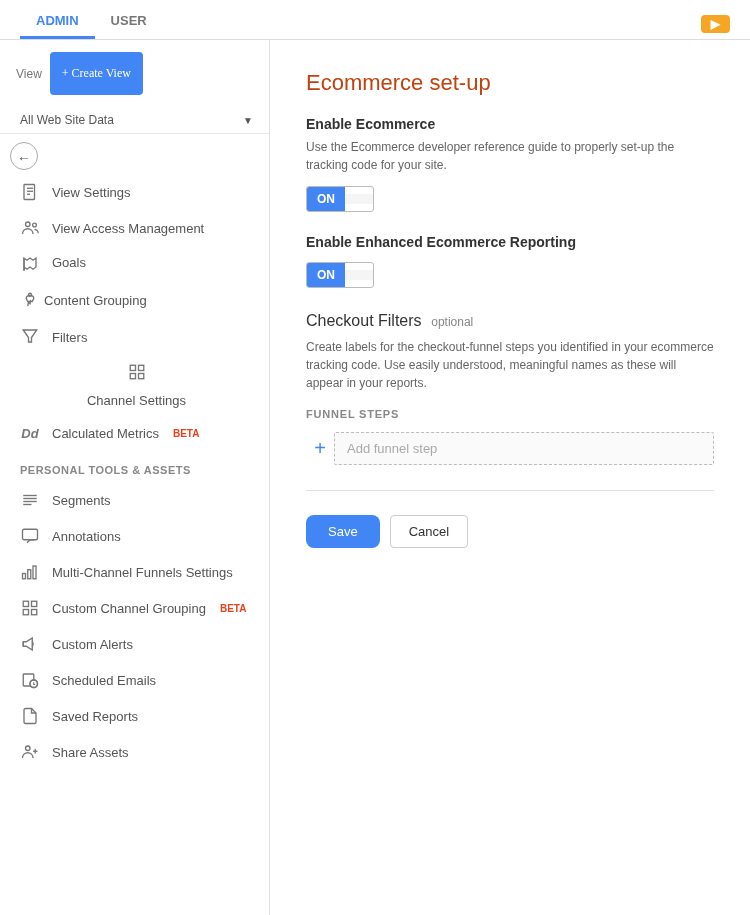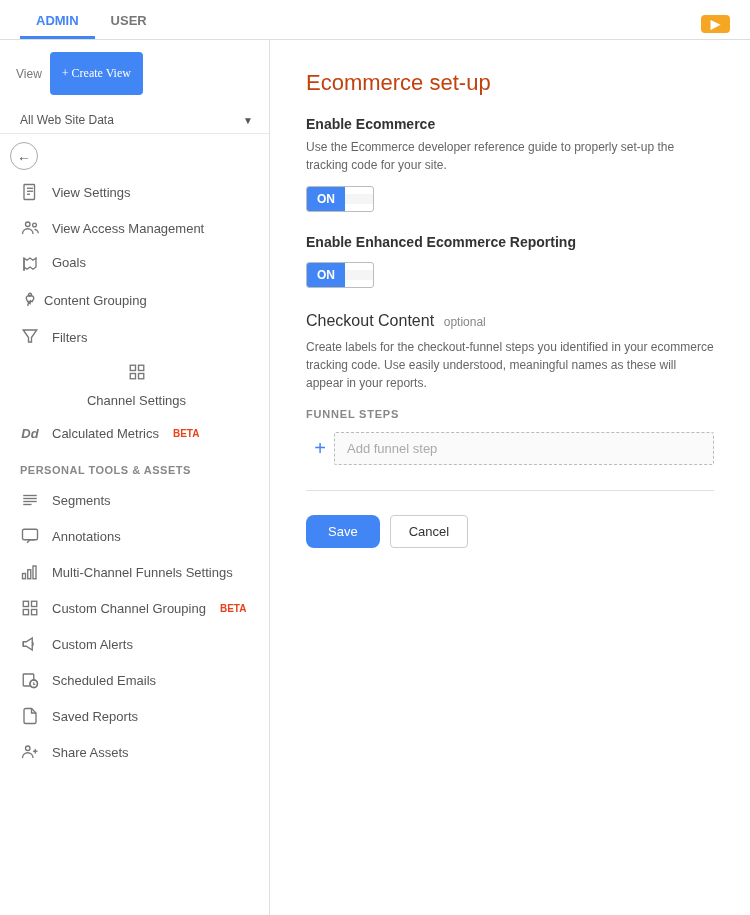--- a/index.html
+++ b/index.html
@@ -225,21 +225,21 @@
       <div style="display:flex;align-items:center;margin-bottom:24px;">
         <div style="display:flex;align-items:center;border-radius:3px;overflow:hidden;border:1px solid #bbb;font-size:12px;font-weight:600;">
           <div style="background:#4285f4;color:#fff;padding:5px 10px;">ON</div>
           <div style="background:#f5f5f5;color:#aaa;padding:5px 14px;"></div>
         </div>
       </div>
     </div>
 
     <div>
       <div style="margin-bottom:8px;">
-        <span style="font-size:16px;font-weight:500;color:#333;">Checkout Content</span>
+        <span style="font-size:16px;font-weight:500;color:#333;">Checkout Filters</span>
         <span style="font-size:12px;color:#888;font-weight:400;margin-left:6px;">optional</span>
       </div>
       <div style="font-size:12px;color:#666;margin-bottom:16px;line-height:1.5;">Create labels for the checkout-funnel steps you identified in your ecommerce tracking code. Use easily understood, meaningful names as these will appear in your reports.</div>
 
       <div style="font-size:11px;font-weight:700;color:#888;letter-spacing:0.8px;margin-bottom:10px;">FUNNEL STEPS</div>
 
       <div style="display:flex;align-items:center;gap:0;margin-bottom:10px;">
         <div style="display:flex;align-items:center;justify-content:center;width:28px;height:36px;font-size:20px;color:#4285f4;cursor:pointer;">+</div>
         <div style="flex:1;border:1.5px dashed #bbb;border-radius:2px;padding:8px 12px;font-size:13px;color:#aaa;background:#fafafa;">Add funnel step</div>
       </div>

